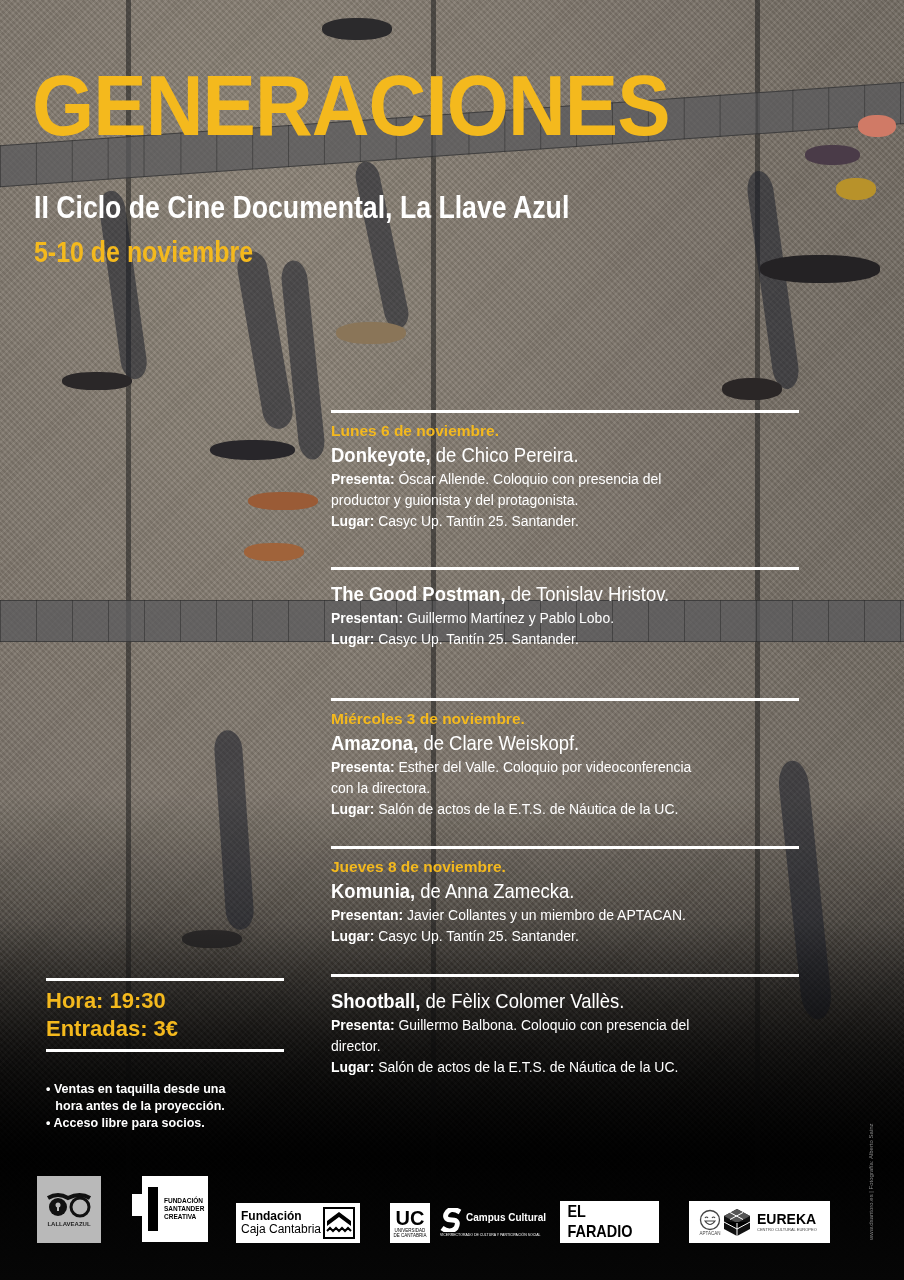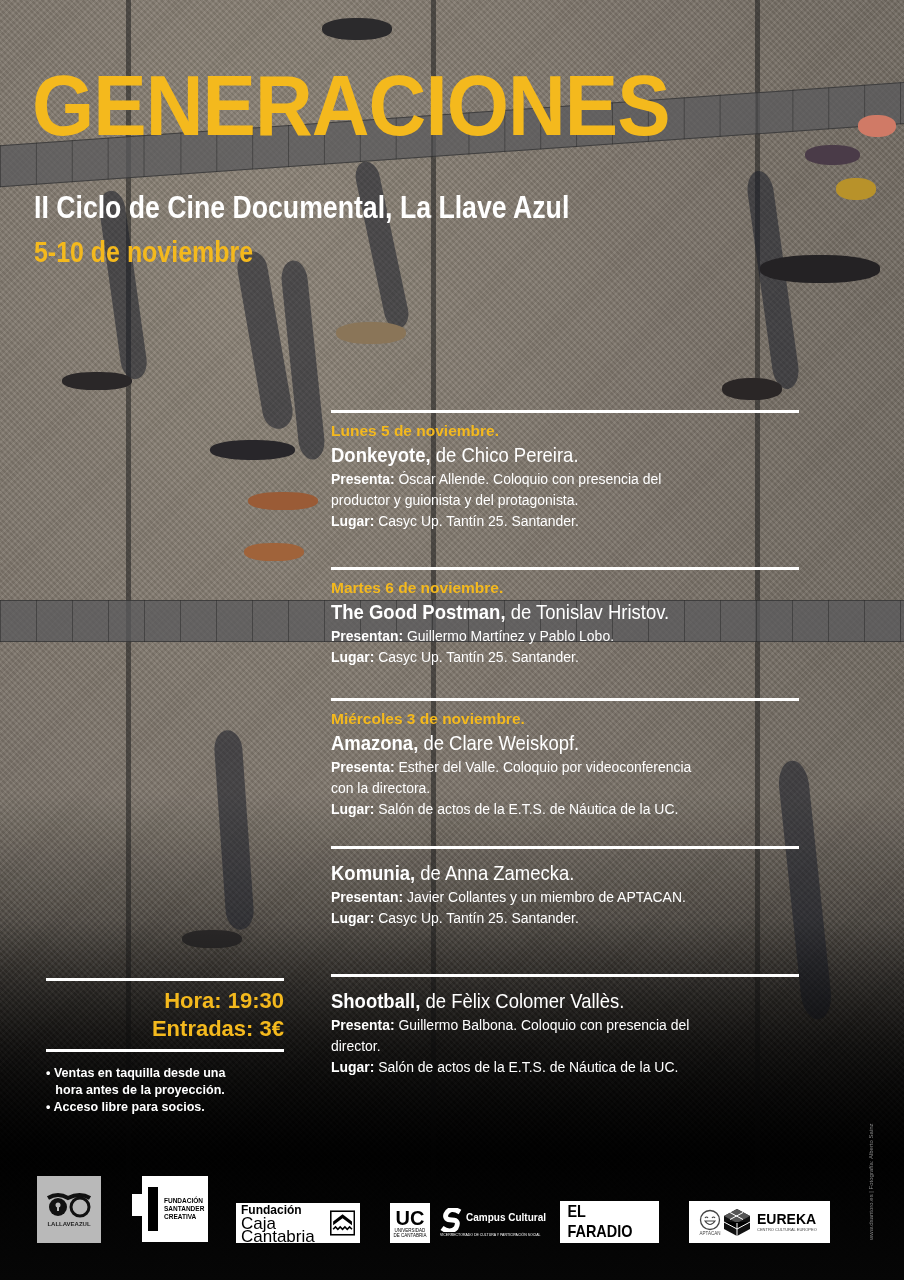--- a/index.html
+++ b/index.html
@@ -33,22 +33,22 @@
   .schedule { position:absolute; left:331px; top:410px; width:468px; }
   .entry { border-top:3px solid #ffffff; padding-top:9px; }
   .day { font-weight:bold; font-size:15.5px; color:#f4b91d; line-height:18px; }
   .film { font-size:21px; color:#ffffff; line-height:26px; margin-top:2px; transform:scaleX(0.88); transform-origin:left; white-space:nowrap; }
   .film b { font-weight:bold; }
   .line { font-size:15.5px; color:#ffffff; line-height:21px; transform:scaleX(0.9); transform-origin:left; white-space:nowrap; }
   .line b { font-weight:bold; }
 
   .info { position:absolute; left:46px; top:978px; width:238px; }
   .info .rule { height:3px; background:#ffffff; }
-  .info .big { font-weight:bold; font-size:22px; color:#f4b91d; line-height:28px;text-align:right; }
-  .info ul { margin:12px 0 0 0; padding:0; list-style:none; }
+  .info .big { font-weight:bold; font-size:22px; color:#f4b91d; line-height:28px; }
+  .info ul { margin:28px 0 0 0; padding:0; list-style:none; }
   .info li { font-weight:bold; font-size:13.5px; color:#ffffff; line-height:17px; transform:scaleX(0.93); transform-origin:left; white-space:nowrap; }
 
   .logos { position:absolute; left:0; top:1170px; width:744px; height:100px; }
   .logo { position:absolute; background:#ffffff; display:flex; align-items:center; justify-content:center; color:#000; }
   .credit { position:absolute; left:868px; top:1240px; transform:rotate(-90deg); transform-origin:left top; font-size:6px; color:#8a8a8a; white-space:nowrap; }
 </style>
 </head>
 <body>
 
 <div class="poster">
@@ -82,40 +82,40 @@
   <div class="person" style="left:182px;top:930px;width:60px;height:18px;background:#2a2828"></div>
 
   <div class="darken"></div>
 
   <h1 class="title">GENERACIONES</h1>
   <div class="subtitle">II Ciclo de Cine Documental, La Llave Azul</div>
   <div class="dates">5-10 de noviembre</div>
 
   <div class="schedule">
     <div class="entry" style="height:145px">
-      <div class="day">Lunes 5 de noviembre.</div>
+      <div class="day">Lunes 6 de noviembre.</div>
       <div class="film"><b>Donkeyote,</b><span> de Chico Pereira.</span></div>
       <div class="line"><b>Presenta:</b><span> Óscar Allende. Coloquio con presencia del</span></div>
       <div class="line">productor y guionista y del protagonista.</div>
       <div class="line"><b>Lugar:</b><span> Casyc Up. Tantín 25. Santander.</span></div>
     </div>
     <div class="entry" style="height:119px">
-      <div class="day">Martes 6 de noviembre.</div>
       <div class="film"><b>The Good Postman,</b><span> de Tonislav Hristov.</span></div>
       <div class="line"><b>Presentan:</b><span> Guillermo Martínez y Pablo Lobo.</span></div>
       <div class="line"><b>Lugar:</b><span> Casyc Up. Tantín 25. Santander.</span></div>
     </div>
     <div class="entry" style="height:136px">
       <div class="day">Miércoles 3 de noviembre.</div>
       <div class="film"><b>Amazona,</b><span> de Clare Weiskopf.</span></div>
       <div class="line"><b>Presenta:</b><span> Esther del Valle. Coloquio por videoconferencia</span></div>
       <div class="line">con la directora.</div>
       <div class="line"><b>Lugar:</b><span> Salón de actos de la E.T.S. de Náutica de la UC.</span></div>
     </div>
     <div class="entry" style="height:116px">
+      <div class="day">Jueves 8 de noviembre.</div>
       <div class="film"><b>Komunia,</b><span> de Anna Zamecka.</span></div>
       <div class="line"><b>Presentan:</b><span> Javier Collantes y un miembro de APTACAN.</span></div>
       <div class="line"><b>Lugar:</b><span> Casyc Up. Tantín 25. Santander.</span></div>
     </div>
     <div class="entry">
       <div class="film"><b>Shootball,</b><span> de Fèlix Colomer Vallès.</span></div>
       <div class="line"><b>Presenta:</b><span> Guillermo Balbona. Coloquio con presencia del</span></div>
       <div class="line">director.</div>
       <div class="line"><b>Lugar:</b><span> Salón de actos de la E.T.S. de Náutica de la UC.</span></div>
     </div>
@@ -149,21 +149,21 @@
       <div style="width:10px;height:44px;background:#000;margin-left:6px"></div>
       <div style="font-size:6.5px;font-weight:bold;line-height:8px;margin-left:6px">
         <div>FUNDACIÓN</div>
         <div>SANTANDER</div>
         <div>CREATIVA</div>
       </div>
     </div>
     <div class="logo" style="left:236px;top:33px;width:124px;height:40px;justify-content:space-between;padding:0 5px;box-sizing:border-box;">
       <div style="line-height:13px">
         <div style="font-size:12px;font-weight:bold">Fundación</div>
-        <div style="font-size:17px">Caja Cantabria</div>
+        <div style="font-size:12px">Caja Cantabria</div>
       </div>
       <svg width="32" height="32" viewBox="0 0 32 32">
         <rect x="1" y="1" width="30" height="30" fill="#fff" stroke="#000" stroke-width="2"></rect>
         <path d="M4 14 L16 5 L28 14 L28 19 L16 10 L4 19 Z" fill="#000"></path>
         <path d="M4 24 l3 -3 l3 3 l3 -3 l3 3 l3 -3 l3 3 l3 -3 l3 3" stroke="#000" stroke-width="2" fill="none"></path>
       </svg>
     </div>
     <div class="logo" style="left:390px;top:33px;width:40px;height:40px;flex-direction:column;">
       <div style="font-size:20px;font-weight:bold;line-height:20px">UC</div>
       <div style="font-size:4.5px;line-height:5px">UNIVERSIDAD</div>

